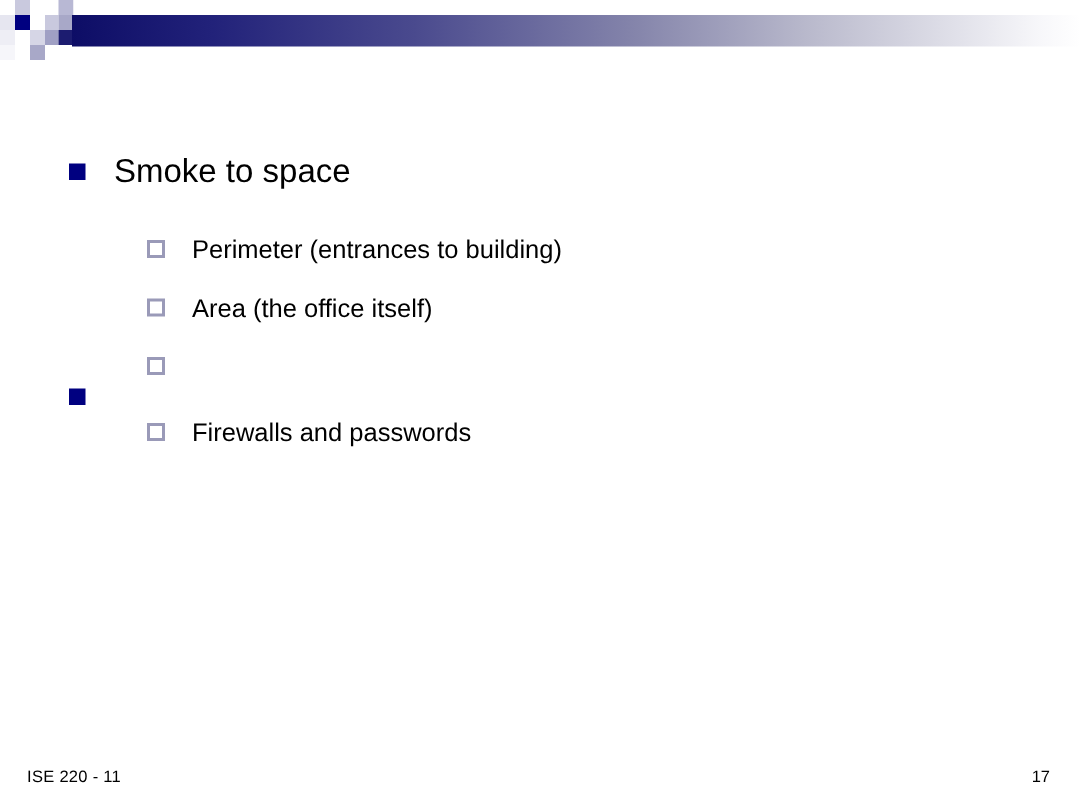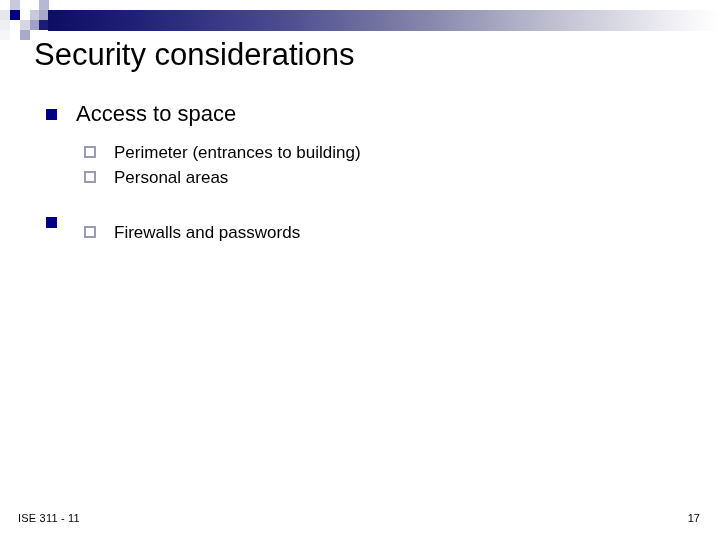--- a/index.html
+++ b/index.html
@@ -83,21 +83,21 @@
     height: 11px;
     background: #000080;
   }
 
   .lvl2 {
     position: relative;
     padding-left: 112px;
     font-size: 17px;
     line-height: 23px;
     color: #000000;
-    margin: 2px;
+    margin: 16px;
   }
   .lvl2 .bullet-hollow {
     position: absolute;
     left: 82px;
     top: 5px;
     width: 8px;
     height: 8px;
     border: 2px solid #9a9ab8;
     background: transparent;
     box-sizing: content-box;
@@ -146,51 +146,53 @@
       <div class="deco-sq" style="left: 30px; top: 20px; width: 9px; height: 10px; background: rgb(160, 160, 196);"></div>
       <div class="deco-sq" style="left: 39px; top: 20px; width: 10px; height: 10px; background: rgb(28, 28, 112);"></div>
       <div class="deco-sq" style="left: 0px; top: 30px; width: 10px; height: 10px; background: rgb(246, 246, 250);"></div>
       <div class="deco-sq" style="left: 10px; top: 30px; width: 10px; height: 10px; background: rgb(255, 255, 255);"></div>
       <div class="deco-sq" style="left: 20px; top: 30px; width: 10px; height: 10px; background: rgb(168, 168, 200);"></div>
       <div class="deco-sq" style="left: 30px; top: 30px; width: 9px; height: 10px; background: rgb(255, 255, 255);"></div>
     </div>
 
   <div class="banner-bar"></div>
 
-  <div class="slide-title">Security considerations</div>
 
   <div class="body-area">
 
     <div class="lvl1">
       <span class="bullet"></span>
-      <span>Access to space</span>
+      <span>Smoke to space</span>
     </div>
     <div class="grp-gap-a"></div>
     <div class="lvl2">
       <span class="bullet-hollow"></span>
       <span>Perimeter (entrances to building)</span>
     </div>
     <div class="lvl2">
       <span class="bullet-hollow"></span>
-      <span>Personal areas</span>
+      <span>Area (the office itself)</span>
+    </div>
+    <div class="lvl2">
+      <span class="bullet-hollow"></span>
     </div>
 
     <div class="grp-gap-c"></div>
 
     <div class="lvl1">
       <span class="bullet"></span>
     </div>
     <div class="grp-gap-a"></div>
     <div class="lvl2">
       <span class="bullet-hollow"></span>
       <span>Firewalls and passwords</span>
     </div>
 
     <div class="grp-gap-c"></div>
 
     <div class="grp-gap-b"></div>
 
   </div>
 
-  <div class="footer-left">ISE 311 - 11</div>
+  <div class="footer-left">ISE 220 - 11</div>
   <div class="footer-right">17</div>
 
 </div>
 
 </body></html>

